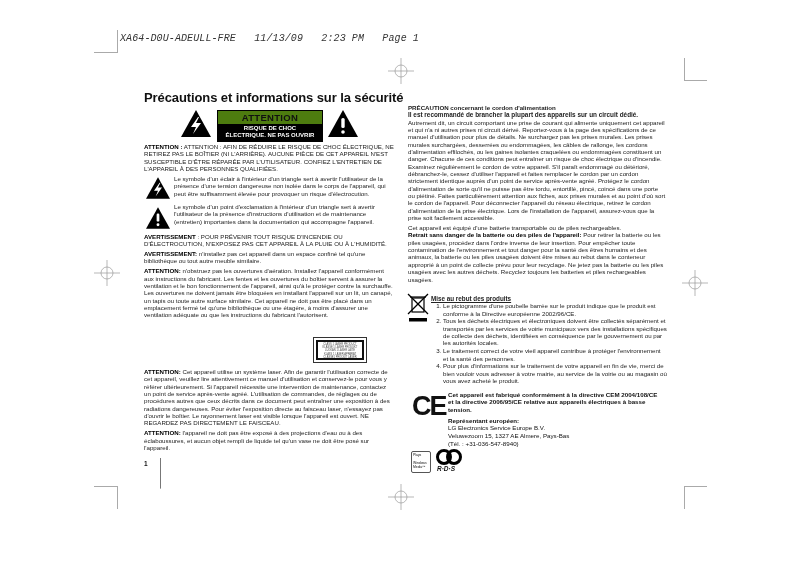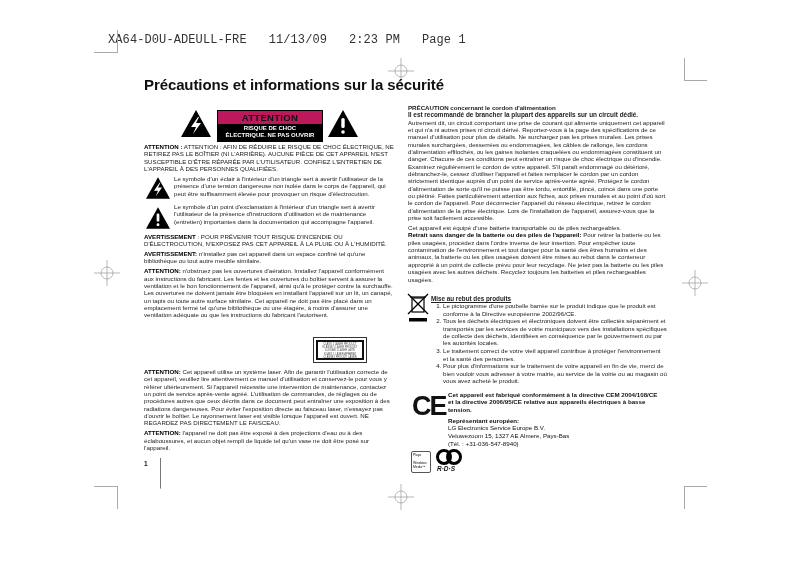--- a/index.html
+++ b/index.html
@@ -1,25 +1,25 @@
 <!DOCTYPE html>
 <html><head>
 <meta charset="utf-8">
 <style>
   html, body { margin:0; padding:0; background:#ffffff; }
   body { width:802px; height:567px; position:relative; overflow:hidden; font-family:"Liberation Sans", sans-serif; color:#111; }
   .abs { position:absolute; }
-  .slug { left:108px; top:33px; font-family:"Liberation Mono", monospace; font-size:12px; color:#333; white-space:pre; letter-spacing:0.1px; }
+  .slug { left:120px; top:33px; font-family:"Liberation Mono", monospace; font-size:10px; color:#333; white-space:pre; letter-spacing:0.1px;font-style:italic; }
   .mark-line { position:absolute; background:#aaa; }
   .reg { position:absolute; width:24px; height:24px; }
-  .title { left:144px; top:76px; font-size:15px; font-weight:bold; letter-spacing:-0.1px; }
+  .title { left:144px; top:90px; font-size:13px; font-weight:bold; letter-spacing:-0.1px; }
   .col { font-size:6.15px; line-height:7.35px; color:#222; }
   .col p { margin:0 0 2.6px 0; }
   .col b { color:#000; }
-  .attn-box { position:absolute; left:217px; top:110px; width:104px; height:30px; border:1.5px solid #000; background:#be185d; }
+  .attn-box { position:absolute; left:217px; top:110px; width:104px; height:30px; border:1.5px solid #000; background:#4d7c0f; }
   .attn-box .t1 { text-align:center; font-weight:bold; font-size:9.5px; line-height:13px; letter-spacing:0.3px; }
   .attn-box .t2 { background:#000; color:#fff; text-align:center; font-weight:bold; font-size:6px; line-height:7.5px; padding:0.5px 0 1px 0; }
   .sym-row { display:flex; align-items:flex-start; margin-bottom:2.6px; }
   .sym-row .ic { width:30px; flex:none; }
   .laser { position:absolute; left:313px; top:337px; width:54px; height:26px; border:1.2px solid #333; background:#fff; padding:2px; box-sizing:border-box; }
   .laser-inner { width:100%; height:100%; border:2.5px solid #111; box-sizing:border-box; font-size:2.6px; line-height:3.2px; text-align:center; color:#444; padding-top:1px; }
   .pno { left:144px; top:460px; font-size:6.5px; font-weight:bold; }
   .waste-title { font-weight:bold; text-decoration:underline; font-size:6.3px; }
   ol.wlist { margin:0; padding-left:12px; }
   ol.wlist li { margin-bottom:0.4px; }

